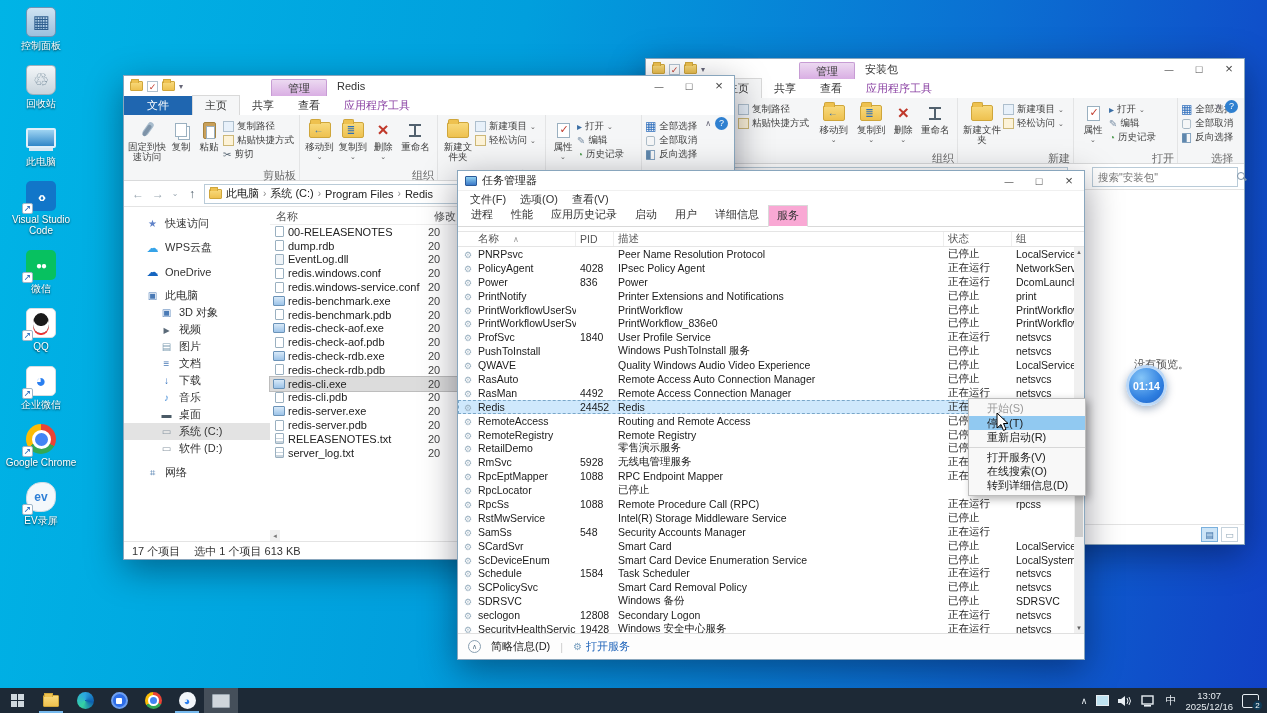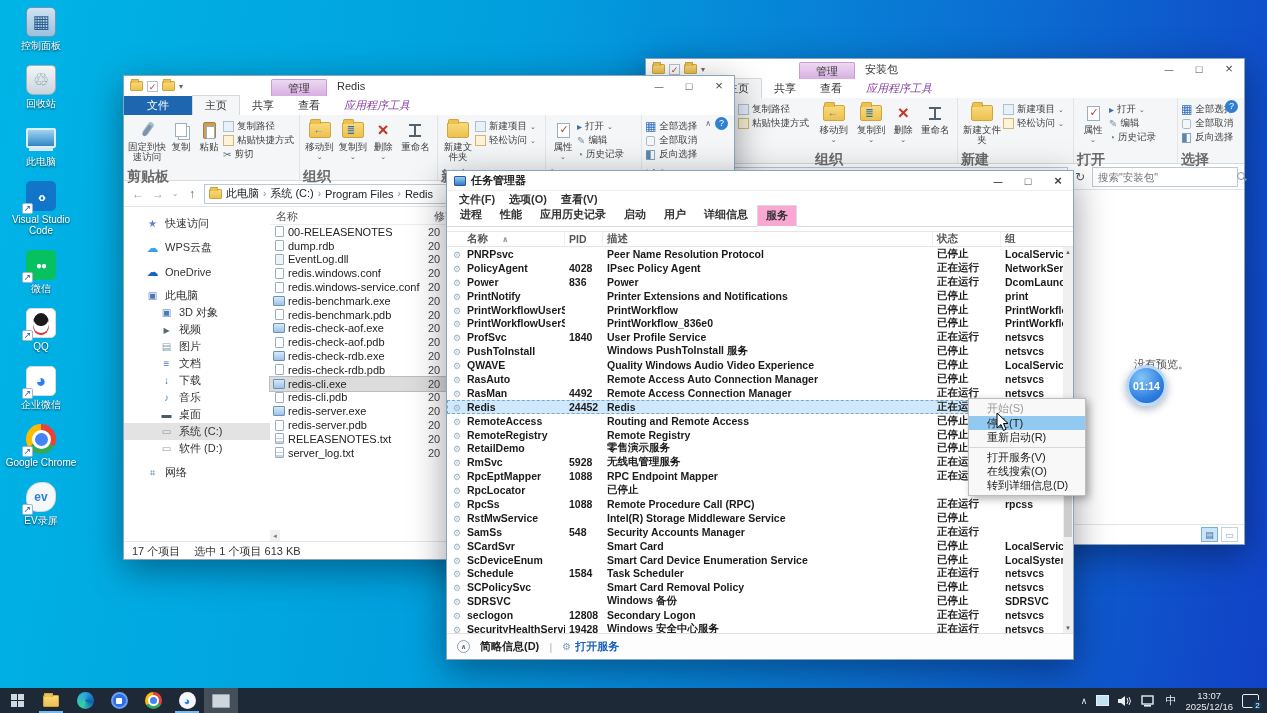--- a/index.html
+++ b/index.html
@@ -54,26 +54,26 @@
   .mfold::before { content:""; position:absolute; left:0; top:-3px; width:6px; height:3px; background:#eec14f; border:1px solid #cfa63b; border-bottom:none; border-radius:1px 1px 0 0; }
   .mchk { width:11px; height:11px; background:#fff; border:1px solid #b2c2cf; color:#c0392b; font-size:9px; line-height:10px; text-align:center; }
   .mchk::before { content:"✓"; }
   .qcaret { color:#667; font-size:8px; }
   .ctxtab { height:17px; margin-top:3px; align-self:flex-start; padding:0 16px; line-height:17px; background:linear-gradient(#ecd9f1,#d9aee3); color:#3c3c3c; border:1px solid #c79cd4; border-bottom:none; border-radius:2px 2px 0 0; }
   .wtitle { margin-left:10px; color:#333; }
   .extabs { height:19px; display:flex; align-items:flex-end; font-size:11px; background:#fff; }
   .extab { padding:2px 12px 2px; color:#333; }
   .extab.k-file { background:#1f66b0; color:#fff; padding:2px 23px; }
   .extab.k-sel { background:#f5f6f7; border:1px solid #d9d9d9; border-bottom:none; }
-  .extab.k-ctx { color:#8a41a3;font-style:italic; }
+  .extab.k-ctx { color:#8a41a3; }
 
   .ribbon { height:66px; background:#f5f6f7; border-bottom:1px solid #d9dadb; display:flex; align-items:stretch; font-size:9.5px; color:#3e3e3e; position:relative; }
   .rgroup { display:flex; flex-direction:column; border-right:1px solid #e3e4e5; padding:1px 3px 0; }
   .rrow { display:flex; flex:1; align-items:flex-start; }
-  .rglabel { height:12px; text-align:left; color:#6a6a6a; font-size:14px;font-weight:bold; }
+  .rglabel { height:12px; text-align:right; color:#6a6a6a; font-size:11px; }
   .rbig { width:42px; display:flex; flex-direction:column; align-items:center; text-align:center; line-height:9.5px; padding-top:2px; }
   .rbig .ricon { height:24px; display:flex; align-items:center; justify-content:center; }
   .rsmallcol { display:flex; flex-direction:column; gap:1px; padding-top:4px; }
   .rsmall { display:flex; align-items:center; gap:3px; height:13px; white-space:nowrap; color:#3e3e3e; }
   .caret::after { content:" ⌄"; font-size:7px; color:#555; }
 
   .fold { width:22px; height:16px; background:linear-gradient(#f8da7d,#eec14f); border:1px solid #cfa63b; border-radius:2px; position:relative; }
   .fold::before { content:""; position:absolute; left:0; top:-4px; width:9px; height:4px; background:#eec14f; border:1px solid #cfa63b; border-bottom:none; border-radius:2px 2px 0 0; }
   .fold .ov { position:absolute; left:4px; top:2px; color:#2e6fb8; font-size:10px; font-weight:bold; }
   .ri-pin { width:4px; height:13px; background:#7e93a8; border-radius:2px; transform:rotate(35deg); box-shadow:0 -2px 0 1px #a8bccd; }
@@ -154,21 +154,21 @@
   .vbtn { width:17px; height:15px; border:1px solid #7ab0dd; background:#cce4f7; color:#3a6ea5; font-size:9px; line-height:14px; text-align:center; }
   .vbtn.off { border-color:#c5d2dc; background:#fff; color:#8fa5b5; }
   .vbtn.det::before { content:"▤"; }
   .vbtn.thm::before { content:"▭"; }
   .helpc { width:13px; height:13px; border-radius:50%; background:#2f80d0; color:#fff; font-size:9px; line-height:13px; text-align:center; margin-left:4px; }
   .helpc::before { content:"?"; }
   .collap { color:#667; font-size:8px; }
   .ribextras { position:absolute; right:6px; top:2px; display:flex; align-items:center; }
 
   
-  .tm { left:446px; top:170px; width:628px; height:490px; z-index:30; display:flex; flex-direction:column;font-weight:bold; }
+  .tm { left:457px; top:170px; width:628px; height:490px; z-index:30; display:flex; flex-direction:column; }
   .tm .tbar { border-bottom:1px solid #f0f0f0; }
   .tmicon { width:12px; height:10px; margin:0 5px 0 7px; background:linear-gradient(#8fd0f0,#3a78c8); border:1px solid #2a5a9a; border-radius:1px; }
   .tmmenu { height:16px; display:flex; gap:2px; padding-left:6px; font-size:11px; color:#333; }
   .tmmenu span { padding:1px 6px; }
   .tmtabs { height:20px; display:flex; align-items:flex-end; padding-left:4px; font-size:11px; border-bottom:1px solid #d9d9d9; }
   .tmtab { padding:2px 8px 3px; border:1px solid transparent; color:#333; }
   .tmtab.k-sel { background:#f9a8d4; border-color:#d9d9d9; border-bottom-color:#fff; margin-bottom:-1px; }
   .tmgrid { display:grid; grid-template-columns:16px 102px 38px 330px 68px 1fr; align-items:center; }
   .tmhead { height:16px; margin-top:4px; border-top:1px solid #e5e5e5; border-bottom:1px solid #e5e5e5; color:#555; font-size:10.5px; }
   .tmhead > div { padding-left:4px; border-right:1px solid #eee; height:100%; display:flex; align-items:center; gap:14px; }

